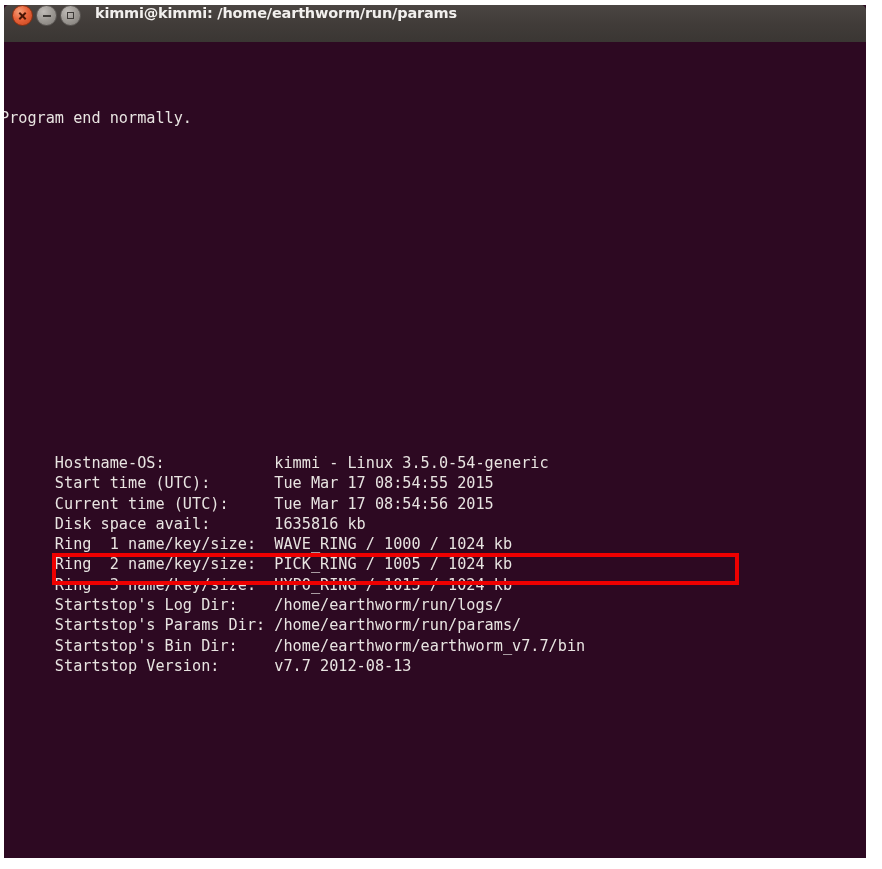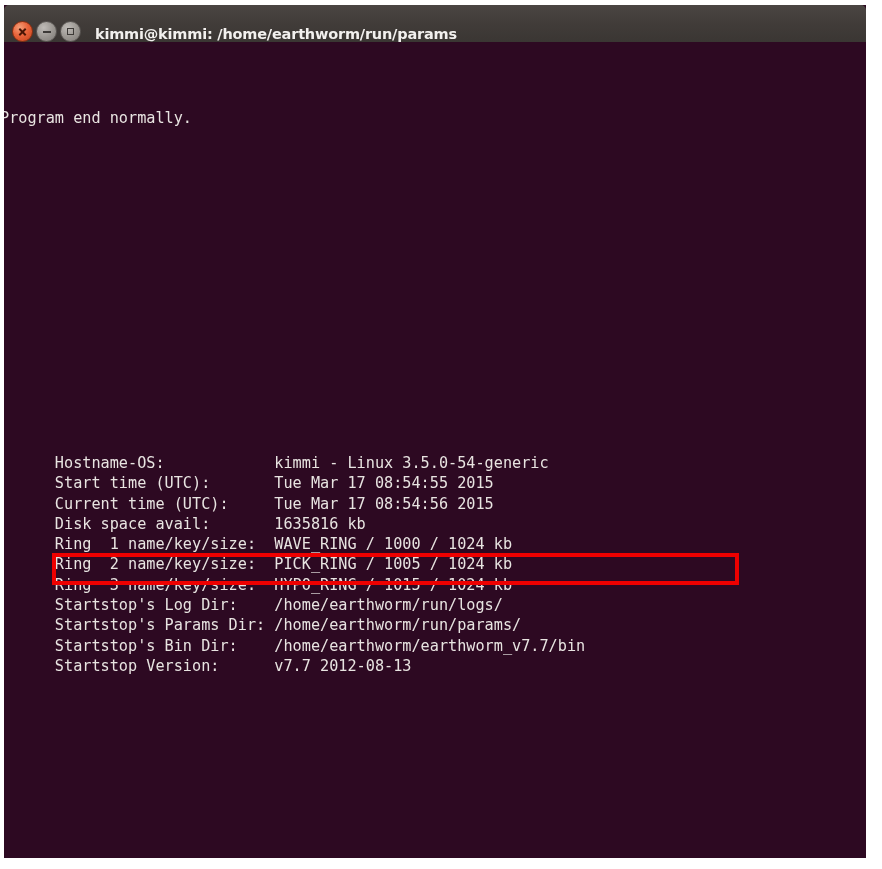--- a/index.html
+++ b/index.html
@@ -28,21 +28,21 @@
 
   
   #titlebar {
     position: relative;
     height: 37px;
     width: 100%;
     background: linear-gradient(to bottom, #4a4542 0%, #413c39 50%, #3a3633 100%);
     border-top-left-radius: 5px;
     border-top-right-radius: 5px;
     display: flex;
-    align-items: flex-end;
+    align-items: flex-start;
     box-sizing: border-box;
     padding-left: 8px;
   }
   .win-btn {
     width: 19px;
     height: 19px;
     border-radius: 50%;
     margin-right: 3px;
     position: relative;
     flex: 0 0 auto;

